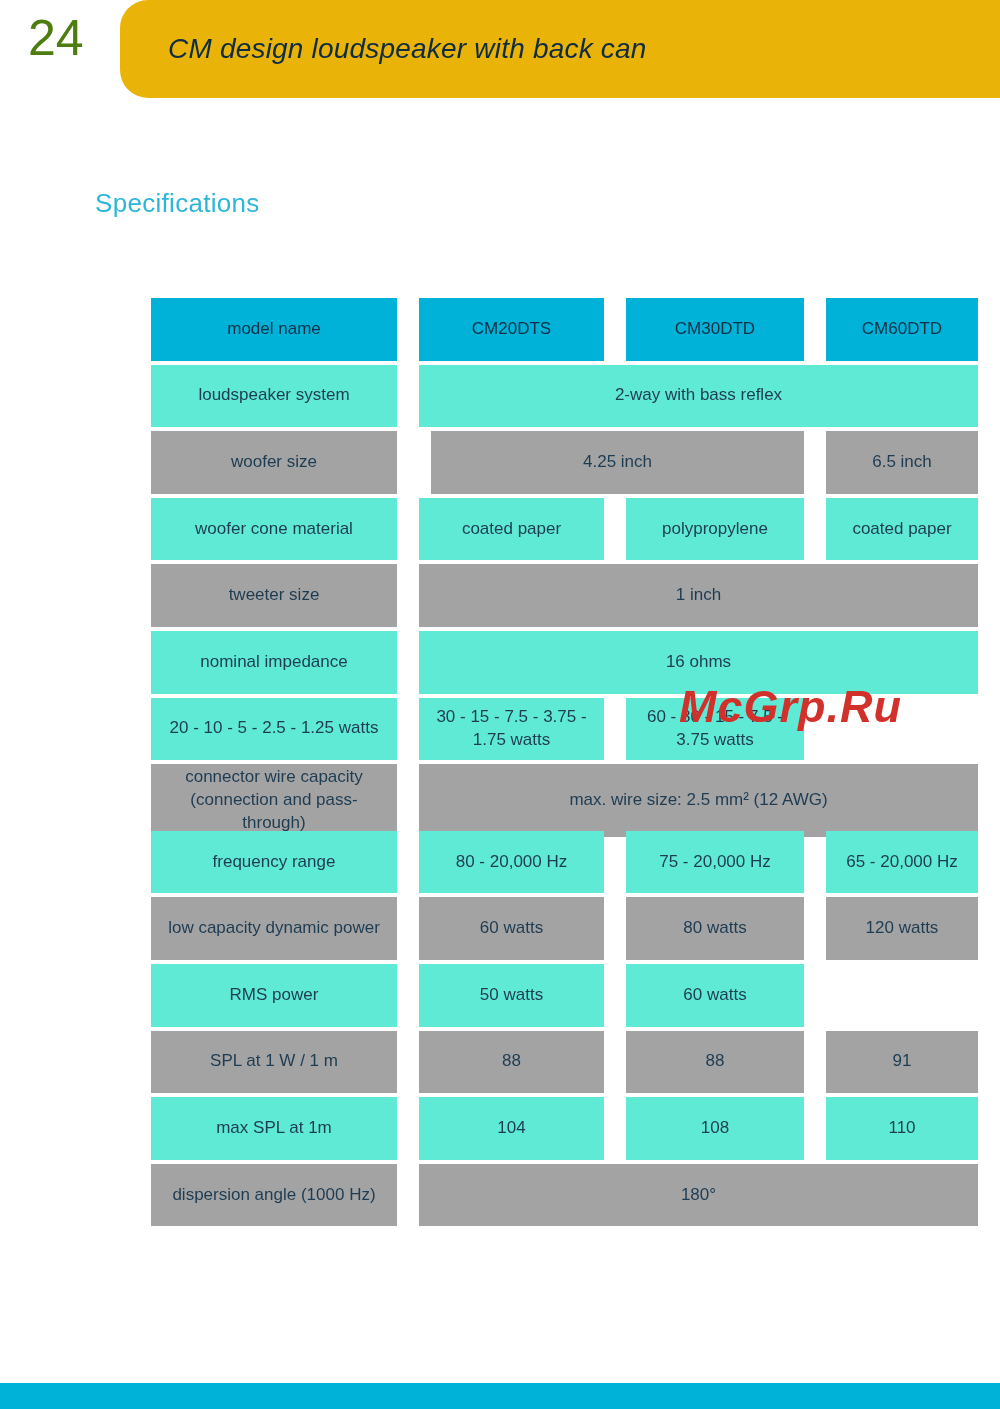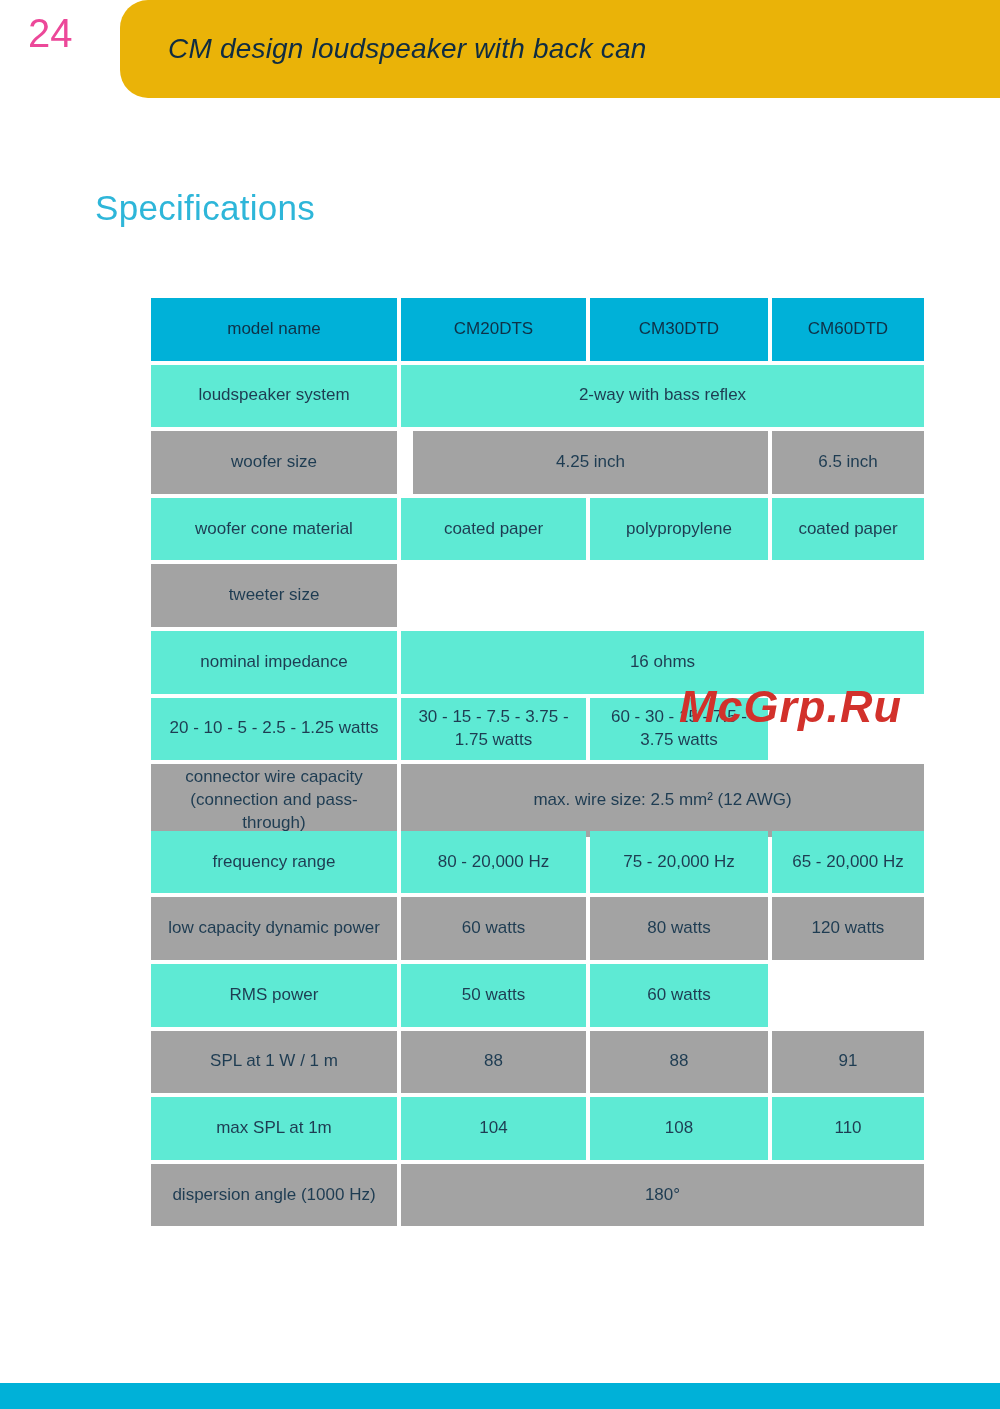--- a/index.html
+++ b/index.html
@@ -23,45 +23,45 @@
     display: flex; align-items: center;
     font-style: italic;
     font-size: 28px;
     font-weight: 500;
     color: #0f2c42;
     letter-spacing: 0.2px;
   }
   .page-number {
     position: absolute;
     left: 28px; top: 13px;
-    font-size: 40px;
+    font-size: 50px;
     font-weight: 300;
-    color: #ec4899;
+    color: #4d7c0f;
     line-height: 1;
   }
   .section-title {
     position: absolute;
     left: 95px; top: 188px;
-    font-size: 35px;
+    font-size: 26px;
     font-weight: 300;
     color: #2eb6d9;
     letter-spacing: 0.3px;
   }
   .spec-table {
     position: absolute;
     left: 125px; top: 298px;
     width: 773px;
     display: flex;
     flex-direction: column;
     gap: 4px;
   }
   .trow {
     display: grid;
     grid-template-columns: 246px 185px 178px 152px;
-    gap: 4px;
+    gap: 22px;
     height: 62.6px;
     padding-left: 26px;
   }
   .cell {
     display: flex;
     align-items: center;
     justify-content: center;
     text-align: center;
     font-size: 17px;
     line-height: 1.35;
@@ -126,20 +126,21 @@
 
   <div class="trow light">
     <div class="cell">woofer cone material</div>
     <div class="cell">coated paper</div>
     <div class="cell">polypropylene</div>
     <div class="cell">coated paper</div>
   </div>
 
   <div class="trow dark">
     <div class="cell">tweeter size</div>
+    <div class="cell span3">1 inch</div>
   </div>
 
   <div class="trow light">
     <div class="cell">nominal impedance</div>
     <div class="cell span3">16 ohms</div>
   </div>
 
 
   <div class="trow light">
     <div class="cell">20 - 10 - 5 - 2.5 - 1.25 watts</div>

